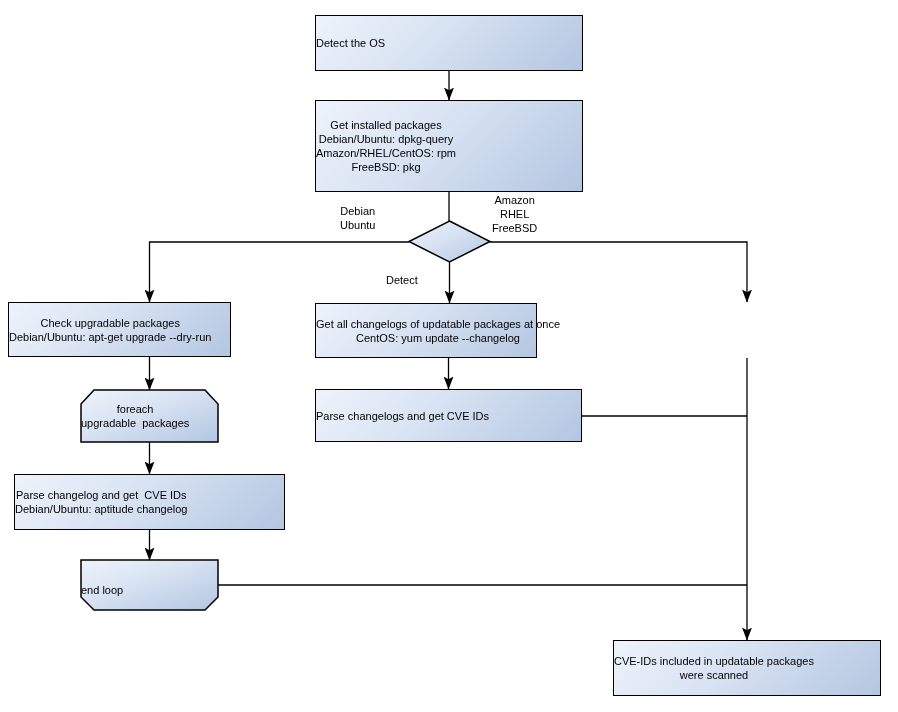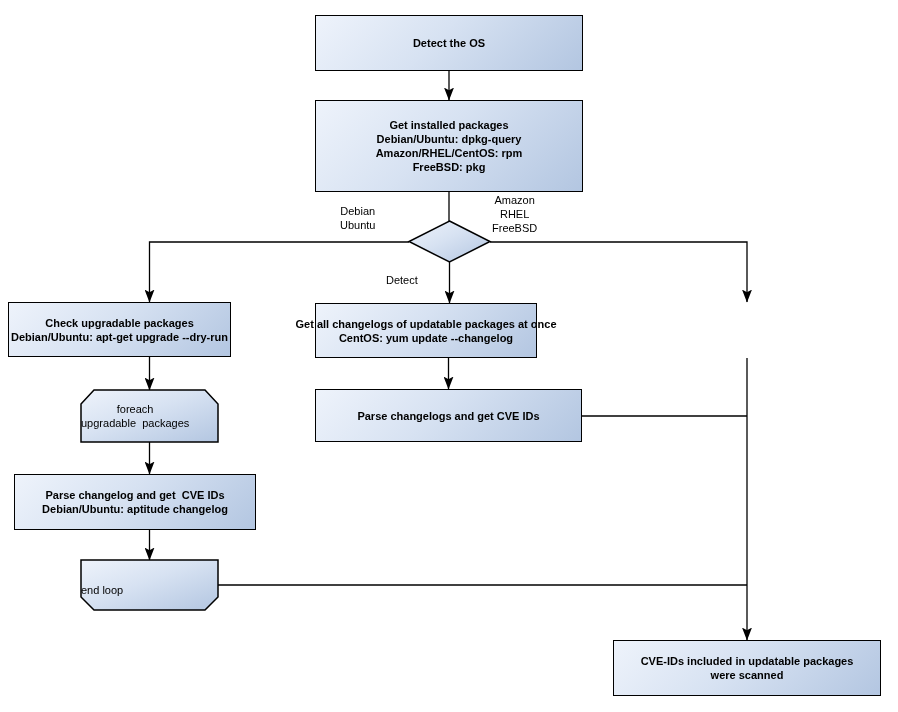--- a/index.html
+++ b/index.html
@@ -9,21 +9,21 @@
     background:#ffffff;
     overflow:hidden;
     font-family:"Liberation Sans",sans-serif;
   }
   #wires{position:absolute;left:0;top:0;width:898px;height:712px;}
   .node{
     position:absolute;
     box-sizing:border-box;
     border:1.5px solid #000000;
     background:linear-gradient(135deg,#eef3fb 0%,#d7e2f2 45%,#b3c6e1 100%);
-    display:flex;align-items:center;justify-content:center;font-weight:bold;
+    display:flex;align-items:center;justify-content:flex-start;
   }
   .overlay{
     position:absolute;
     display:flex;align-items:center;
   }
   .txt{
     font-size:11px;
     line-height:14px;
     color:#000000;
     text-align:center;
@@ -86,21 +86,21 @@
   <div class="node" style="left:315px;top:303px;width:222px;height:55px">
     <span class="txt">Get all changelogs of updatable packages at once
 CentOS: yum update --changelog</span>
   </div>
 
 
   <div class="node" style="left:315px;top:389px;width:267px;height:53px">
     <span class="txt">Parse changelogs and get CVE IDs</span>
   </div>
 
-  <div class="node" style="left:14px;top:474px;width:242px;height:56px">
+  <div class="node" style="left:14px;top:474px;width:271px;height:56px">
     <span class="txt">Parse changelog and get  CVE IDs
 Debian/Ubuntu: aptitude changelog</span>
   </div>
 
   <div class="node" style="left:613px;top:640px;width:268px;height:56px">
     <span class="txt">CVE-IDs included in updatable packages
 were scanned</span>
   </div>
 
   <div class="overlay" style="left:81px;top:390px;width:137px;height:52px">

